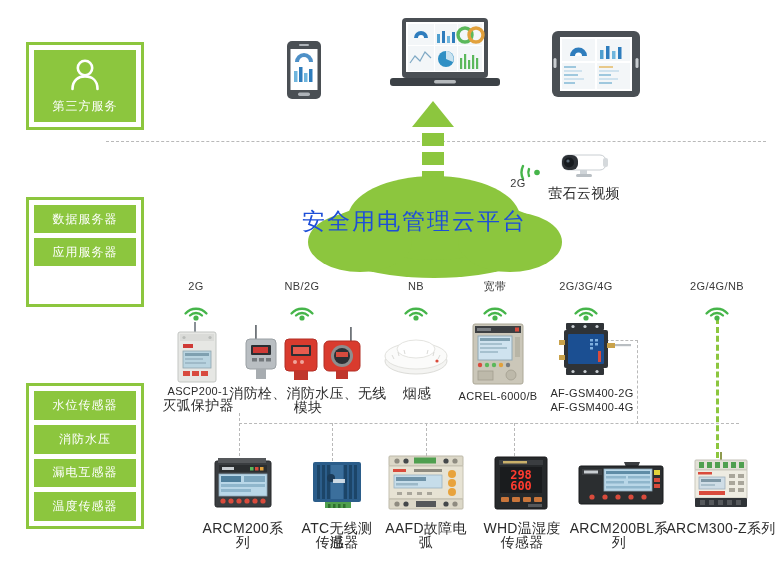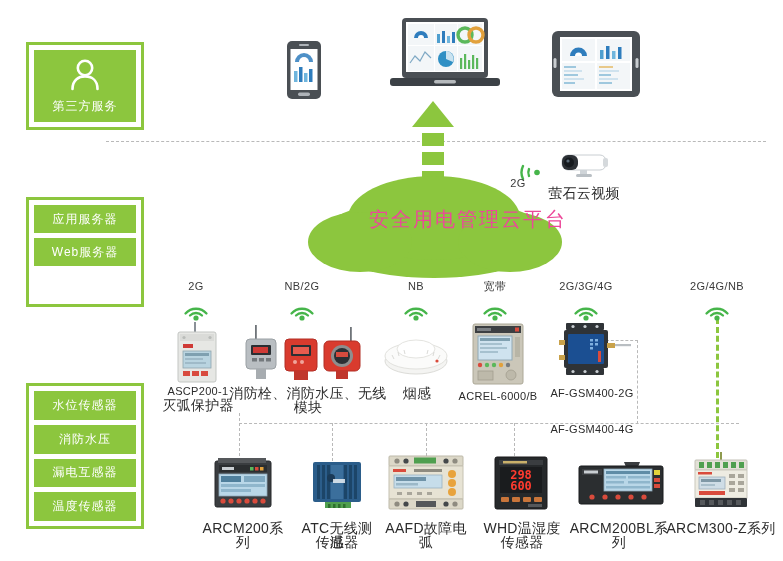--- a/index.html
+++ b/index.html
@@ -57,21 +57,21 @@
   .vdash-green{
     position:absolute;
     width:0;
     border-left:3px dashed #8cc63e;
   }
 
   
   .cloud-wrap{position:absolute;left:296px;top:170px;width:265px;height:110px;}
   .cloud-label{
     position:absolute;left:0;top:36px;width:265px;
-    text-align:right;color:#ec4899;font-size:20px;letter-spacing:2px;
+    text-align:left;color:#1d4ed8;font-size:23px;letter-spacing:2px;
     z-index:3;
   }
 
   
   .arrow-up{
     position:absolute;left:406px;top:101px;
     width:0;height:0;
     border-left:21px solid transparent;
     border-right:21px solid transparent;
     border-bottom:26px solid #8cc63e;
@@ -106,22 +106,22 @@
         <svg width="36" height="34" viewBox="0 0 36 34">
           <circle cx="18" cy="10" r="7.2" fill="none" stroke="#ffffff" stroke-width="2.6"></circle>
           <path d="M5.5 31 C5.5 21.5 12 18.4 18 18.4 C24 18.4 30.5 21.5 30.5 31" fill="none" stroke="#ffffff" stroke-width="2.6" stroke-linecap="round"></path>
         </svg>
       </span>
       <span>第三方服务</span>
     </div>
   </div>
 
   <div class="panel panel-servers">
+    <div class="cell">数据服务器</div>
     <div class="cell">应用服务器</div>
-    <div class="cell">Web服务器</div>
   </div>
 
   <div class="panel panel-devices">
     <div class="cell">水位传感器</div>
     <div class="cell">消防水压</div>
     <div class="cell">漏电互感器</div>
     <div class="cell">温度传感器</div>
   </div>
 
   <div class="hsep" style="left:100px;top:141px;width:660px;"></div>
@@ -413,21 +413,21 @@
       <rect x="5" y="33" width="6" height="5" fill="#c9a24a"></rect>
       <rect x="53" y="21" width="8" height="5" fill="#c9a24a"></rect>
       <rect x="61" y="22" width="16" height="2.2" fill="#b9bec2"></rect>
       <rect x="12" y="46" width="38" height="7" rx="1" fill="#2f3337"></rect>
       <circle cx="19" cy="49.5" r="1.6" fill="#c9ced2"></circle>
       <circle cx="31" cy="49.5" r="1.6" fill="#c9ced2"></circle>
       <circle cx="43" cy="49.5" r="1.6" fill="#c9ced2"></circle>
     </svg>
   </div>
   <div class="dev-label" style="left:538px;top:386px;width:96px;">AF-GSM400-2G</div>
-  <div class="dev-label" style="left:538px;top:400px;width:96px;margin-top:22px;">AF-GSM400-4G</div>
+  <div class="dev-label" style="left:538px;top:400px;width:96px;">AF-GSM400-4G</div>
 
   <div class="net-label" style="left:681px;top:280px;width:60px;">2G/4G/NB</div>
   <div class="wifi" style="left:696px;top:297px;">
     <svg width="30" height="24" viewBox="0 0 30 24">
       <g fill="none" stroke="#46b54a" stroke-width="2.3" stroke-linecap="round">
         <path d="M4.5 16.5 A14 14 0 0 1 25.5 16.5"></path>
         <path d="M9 18.5 A8.5 8.5 0 0 1 21 18.5"></path>
       </g>
       <circle cx="15" cy="21" r="2.6" fill="#46b54a"></circle>
     </svg>

